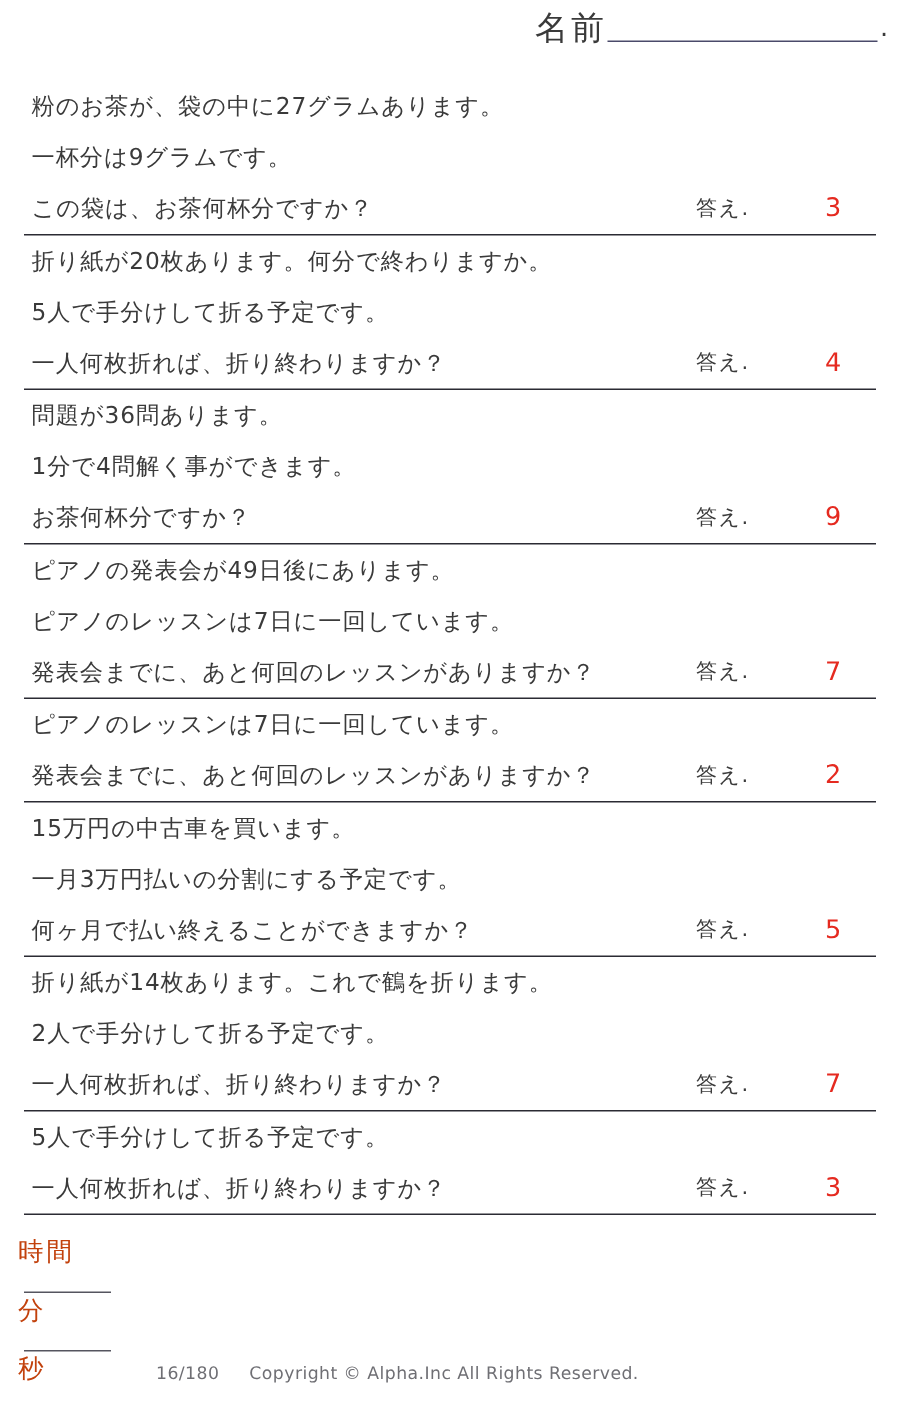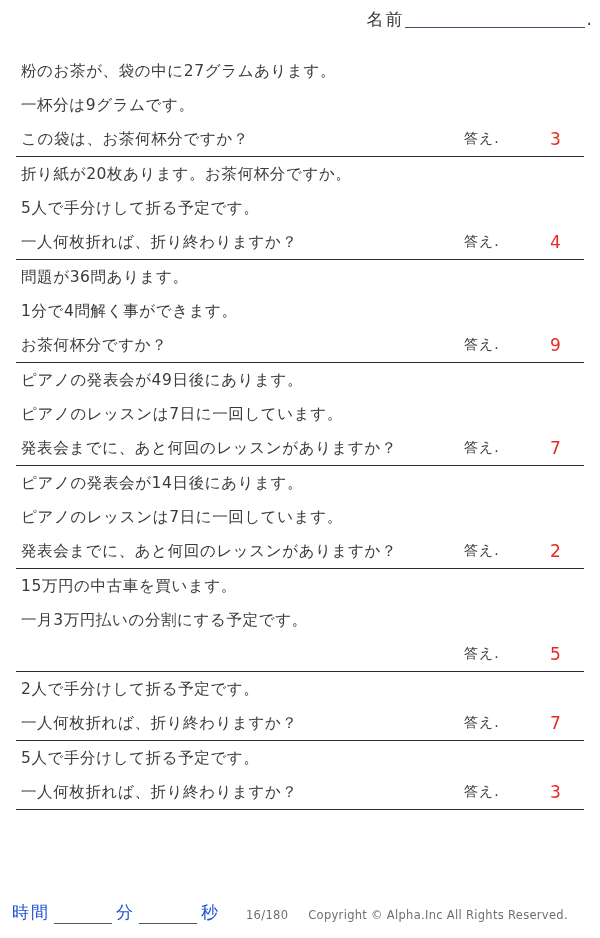--- a/index.html
+++ b/index.html
@@ -19,21 +19,21 @@
   
   .header {
     height: 38px;
     display: flex;
     align-items: center;
     justify-content: flex-end;
     padding-right: 8px;
     box-sizing: border-box;
   }
   .name-label {
-    font-size: 17px;
+    font-size: 22px;
     letter-spacing: 2px;
     color: #3a3a3a;
     white-space: nowrap;
   }
   .name-rule {
     display: inline-block;
     width: 180px;
     border-bottom: 1.5px solid #4a4a6a;
     height: 17px;
     margin: 0 2px 0 0;
@@ -100,25 +100,26 @@
     bottom: 0;
     width: 600px;
     height: 70px;
     display: flex;
     align-items: flex-end;
     padding: 0 0 14px 12px;
     box-sizing: border-box;
   }
   .time-field {
     display: flex;
-    align-items: flex-end;
+    align-items: flex-start;
     font-size: 17px;
     letter-spacing: 2px;
-    color: #1d4ed8;
-    white-space: nowrap;
+    color: #c2410c;
+    white-space: nowrap;
+    flex-direction: column;
   }
   .time-rule {
     display: inline-block;
     width: 58px;
     border-bottom: 1.3px solid #55555f;
     height: 15px;
     margin: 0 4px;
   }
   .copyright {
     margin-left: 26px;
@@ -145,21 +146,21 @@
       <div class="pline">一杯分は9グラムです。</div>
       <div class="pline q">
         <span class="qtext">この袋は、お茶何杯分ですか？</span>
         <span class="answer-wrap">
           <span class="answer-label">答え.</span>
           <span class="answer-value" style="color: rgb(229, 42, 32);">3</span>
         </span>
       </div>
     </div>
     <div class="problem">
-      <div class="pline">折り紙が20枚あります。お茶何杯分ですか。</div>
+      <div class="pline">折り紙が20枚あります。何分で終わりますか。</div>
       <div class="pline">5人で手分けして折る予定です。</div>
       <div class="pline q">
         <span class="qtext">一人何枚折れば、折り終わりますか？</span>
         <span class="answer-wrap">
           <span class="answer-label">答え.</span>
           <span class="answer-value" style="color: rgb(229, 42, 32);">4</span>
         </span>
       </div>
     </div>
     <div class="problem">
@@ -178,41 +179,42 @@
       <div class="pline">ピアノのレッスンは7日に一回しています。</div>
       <div class="pline q">
         <span class="qtext">発表会までに、あと何回のレッスンがありますか？</span>
         <span class="answer-wrap">
           <span class="answer-label">答え.</span>
           <span class="answer-value" style="color: rgb(229, 42, 32);">7</span>
         </span>
       </div>
     </div>
     <div class="problem">
-      <div class="pline">ピアノの発表会が14日後にあります。</div>
       <div class="pline">ピアノのレッスンは7日に一回しています。</div>
       <div class="pline q">
         <span class="qtext">発表会までに、あと何回のレッスンがありますか？</span>
         <span class="answer-wrap">
           <span class="answer-label">答え.</span>
           <span class="answer-value" style="color: rgb(229, 42, 32);">2</span>
         </span>
       </div>
     </div>
     <div class="problem">
       <div class="pline">15万円の中古車を買います。</div>
       <div class="pline">一月3万円払いの分割にする予定です。</div>
       <div class="pline q">
+        <span class="qtext">何ヶ月で払い終えることができますか？</span>
         <span class="answer-wrap">
           <span class="answer-label">答え.</span>
           <span class="answer-value" style="color: rgb(229, 42, 32);">5</span>
         </span>
       </div>
     </div>
     <div class="problem">
+      <div class="pline">折り紙が14枚あります。これで鶴を折ります。</div>
       <div class="pline">2人で手分けして折る予定です。</div>
       <div class="pline q">
         <span class="qtext">一人何枚折れば、折り終わりますか？</span>
         <span class="answer-wrap">
           <span class="answer-label">答え.</span>
           <span class="answer-value" style="color: rgb(229, 42, 32);">7</span>
         </span>
       </div>
     </div>
     <div class="problem">

